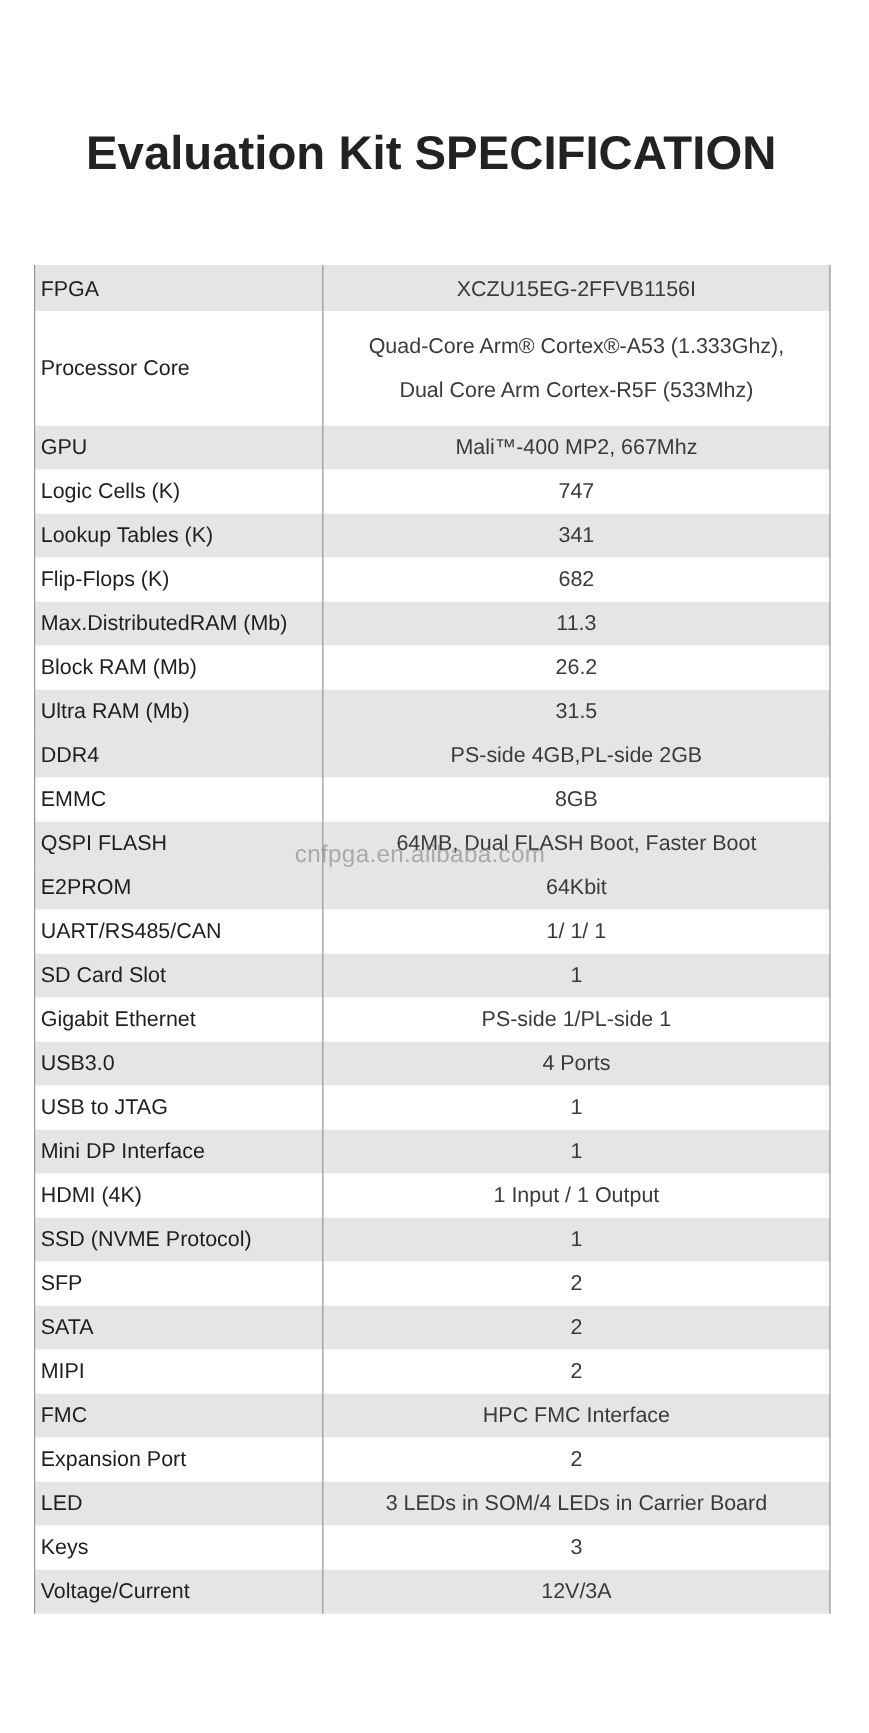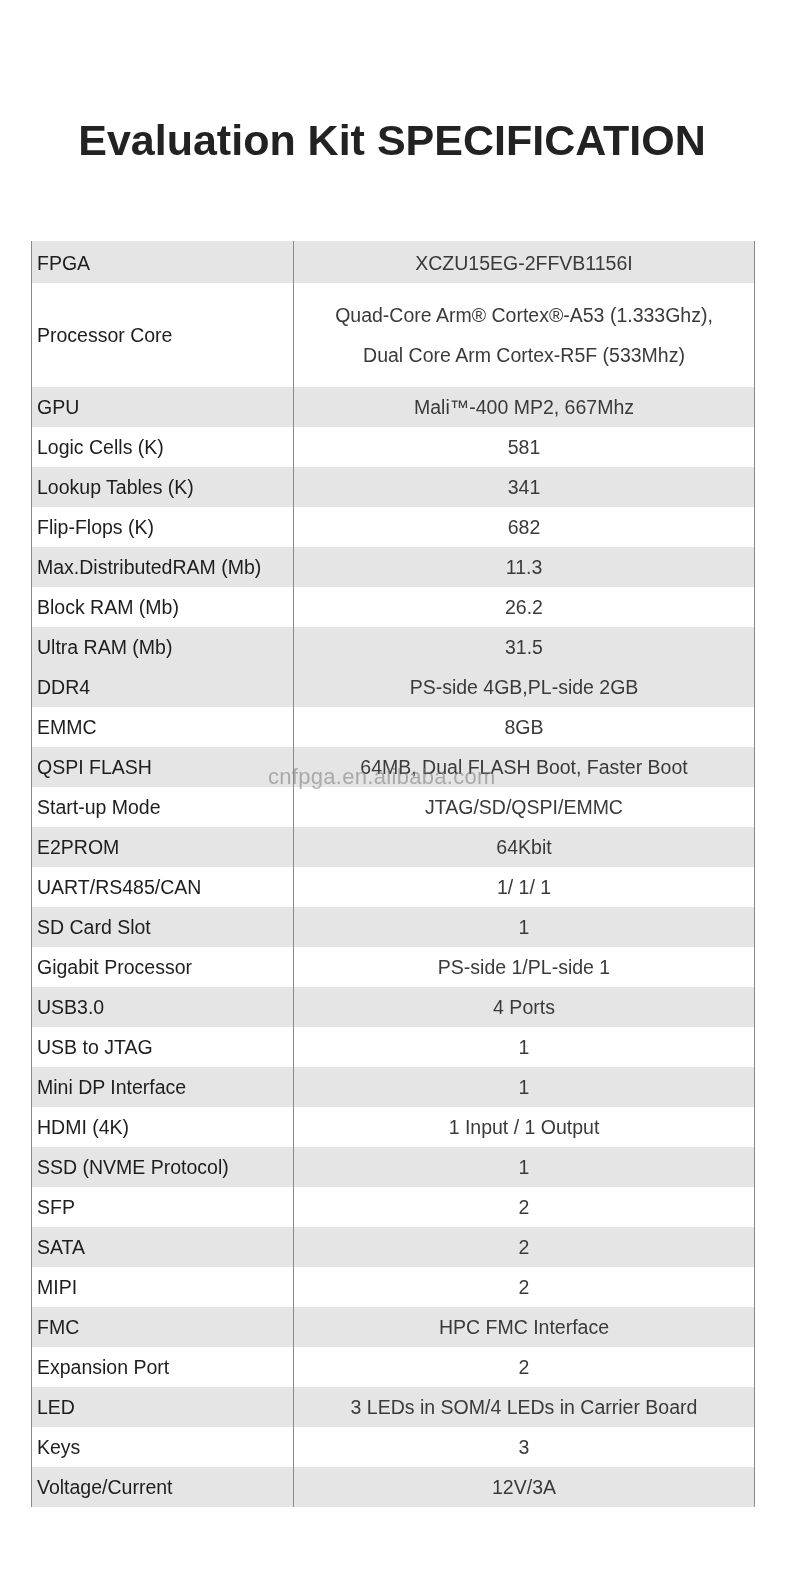--- a/index.html
+++ b/index.html
@@ -98,21 +98,21 @@
         <span class="line">Quad-Core Arm® Cortex®-A53 (1.333Ghz),</span>
         <span class="line">Dual Core Arm Cortex-R5F (533Mhz)</span>
       </td>
     </tr>
     <tr class="shade">
       <td class="label">GPU</td>
       <td class="value">Mali™-400 MP2, 667Mhz</td>
     </tr>
     <tr class="plain">
       <td class="label">Logic Cells (K)</td>
-      <td class="value">581</td>
+      <td class="value">747</td>
     </tr>
     <tr class="shade">
       <td class="label">Lookup Tables (K)</td>
       <td class="value">341</td>
     </tr>
     <tr class="plain">
       <td class="label">Flip-Flops (K)</td>
       <td class="value">682</td>
     </tr>
     <tr class="shade">
@@ -132,38 +132,34 @@
       <td class="value">PS-side 4GB,PL-side 2GB</td>
     </tr>
     <tr class="plain">
       <td class="label">EMMC</td>
       <td class="value">8GB</td>
     </tr>
     <tr class="shade">
       <td class="label">QSPI FLASH</td>
       <td class="value">64MB, Dual FLASH Boot, Faster Boot</td>
     </tr>
-    <tr class="plain">
-      <td class="label">Start-up Mode</td>
-      <td class="value">JTAG/SD/QSPI/EMMC</td>
-    </tr>
     <tr class="shade">
       <td class="label">E2PROM</td>
       <td class="value">64Kbit</td>
     </tr>
     <tr class="plain">
       <td class="label">UART/RS485/CAN</td>
       <td class="value">1/ 1/ 1</td>
     </tr>
     <tr class="shade">
       <td class="label">SD Card Slot</td>
       <td class="value">1</td>
     </tr>
     <tr class="plain">
-      <td class="label">Gigabit Processor</td>
+      <td class="label">Gigabit Ethernet</td>
       <td class="value">PS-side 1/PL-side 1</td>
     </tr>
     <tr class="shade">
       <td class="label">USB3.0</td>
       <td class="value">4 Ports</td>
     </tr>
     <tr class="plain">
       <td class="label">USB to JTAG</td>
       <td class="value">1</td>
     </tr>

